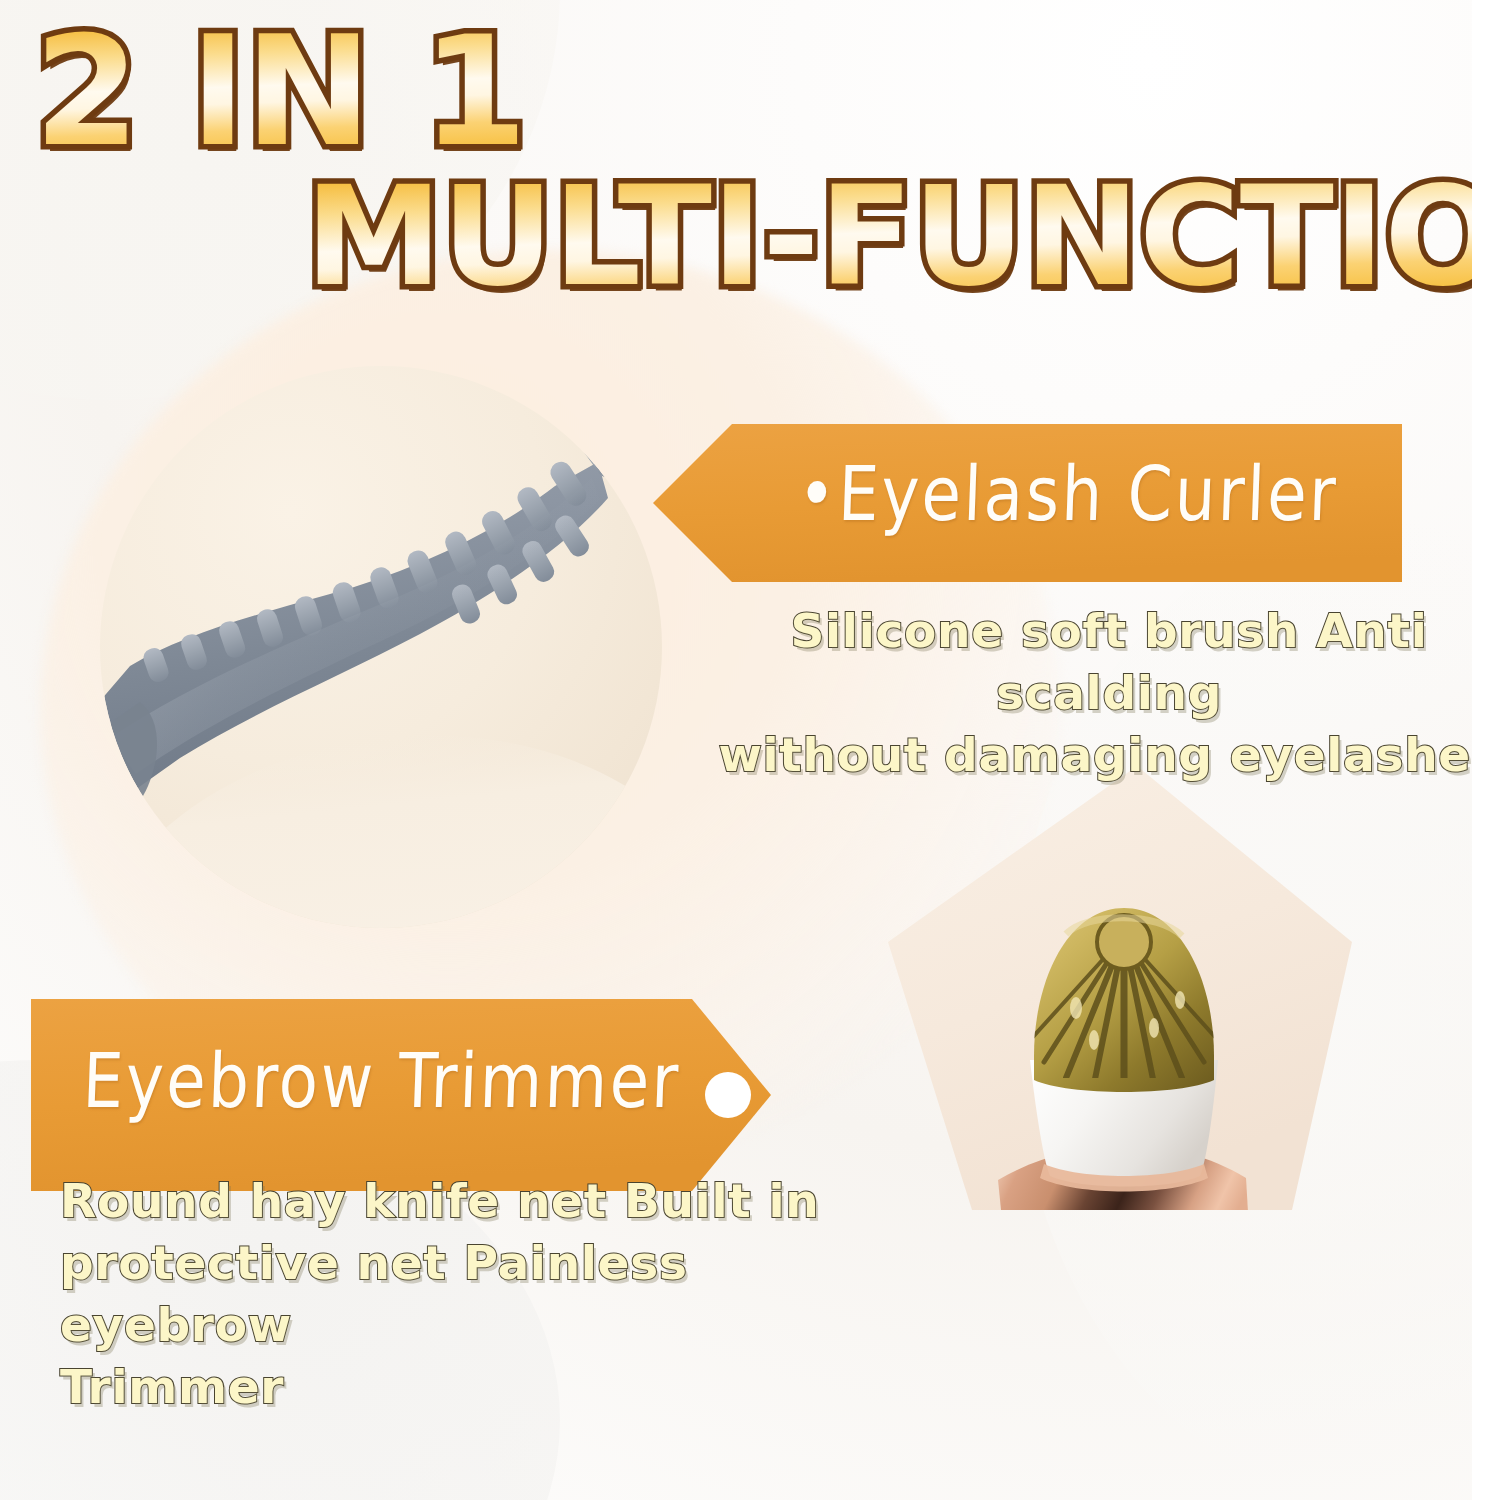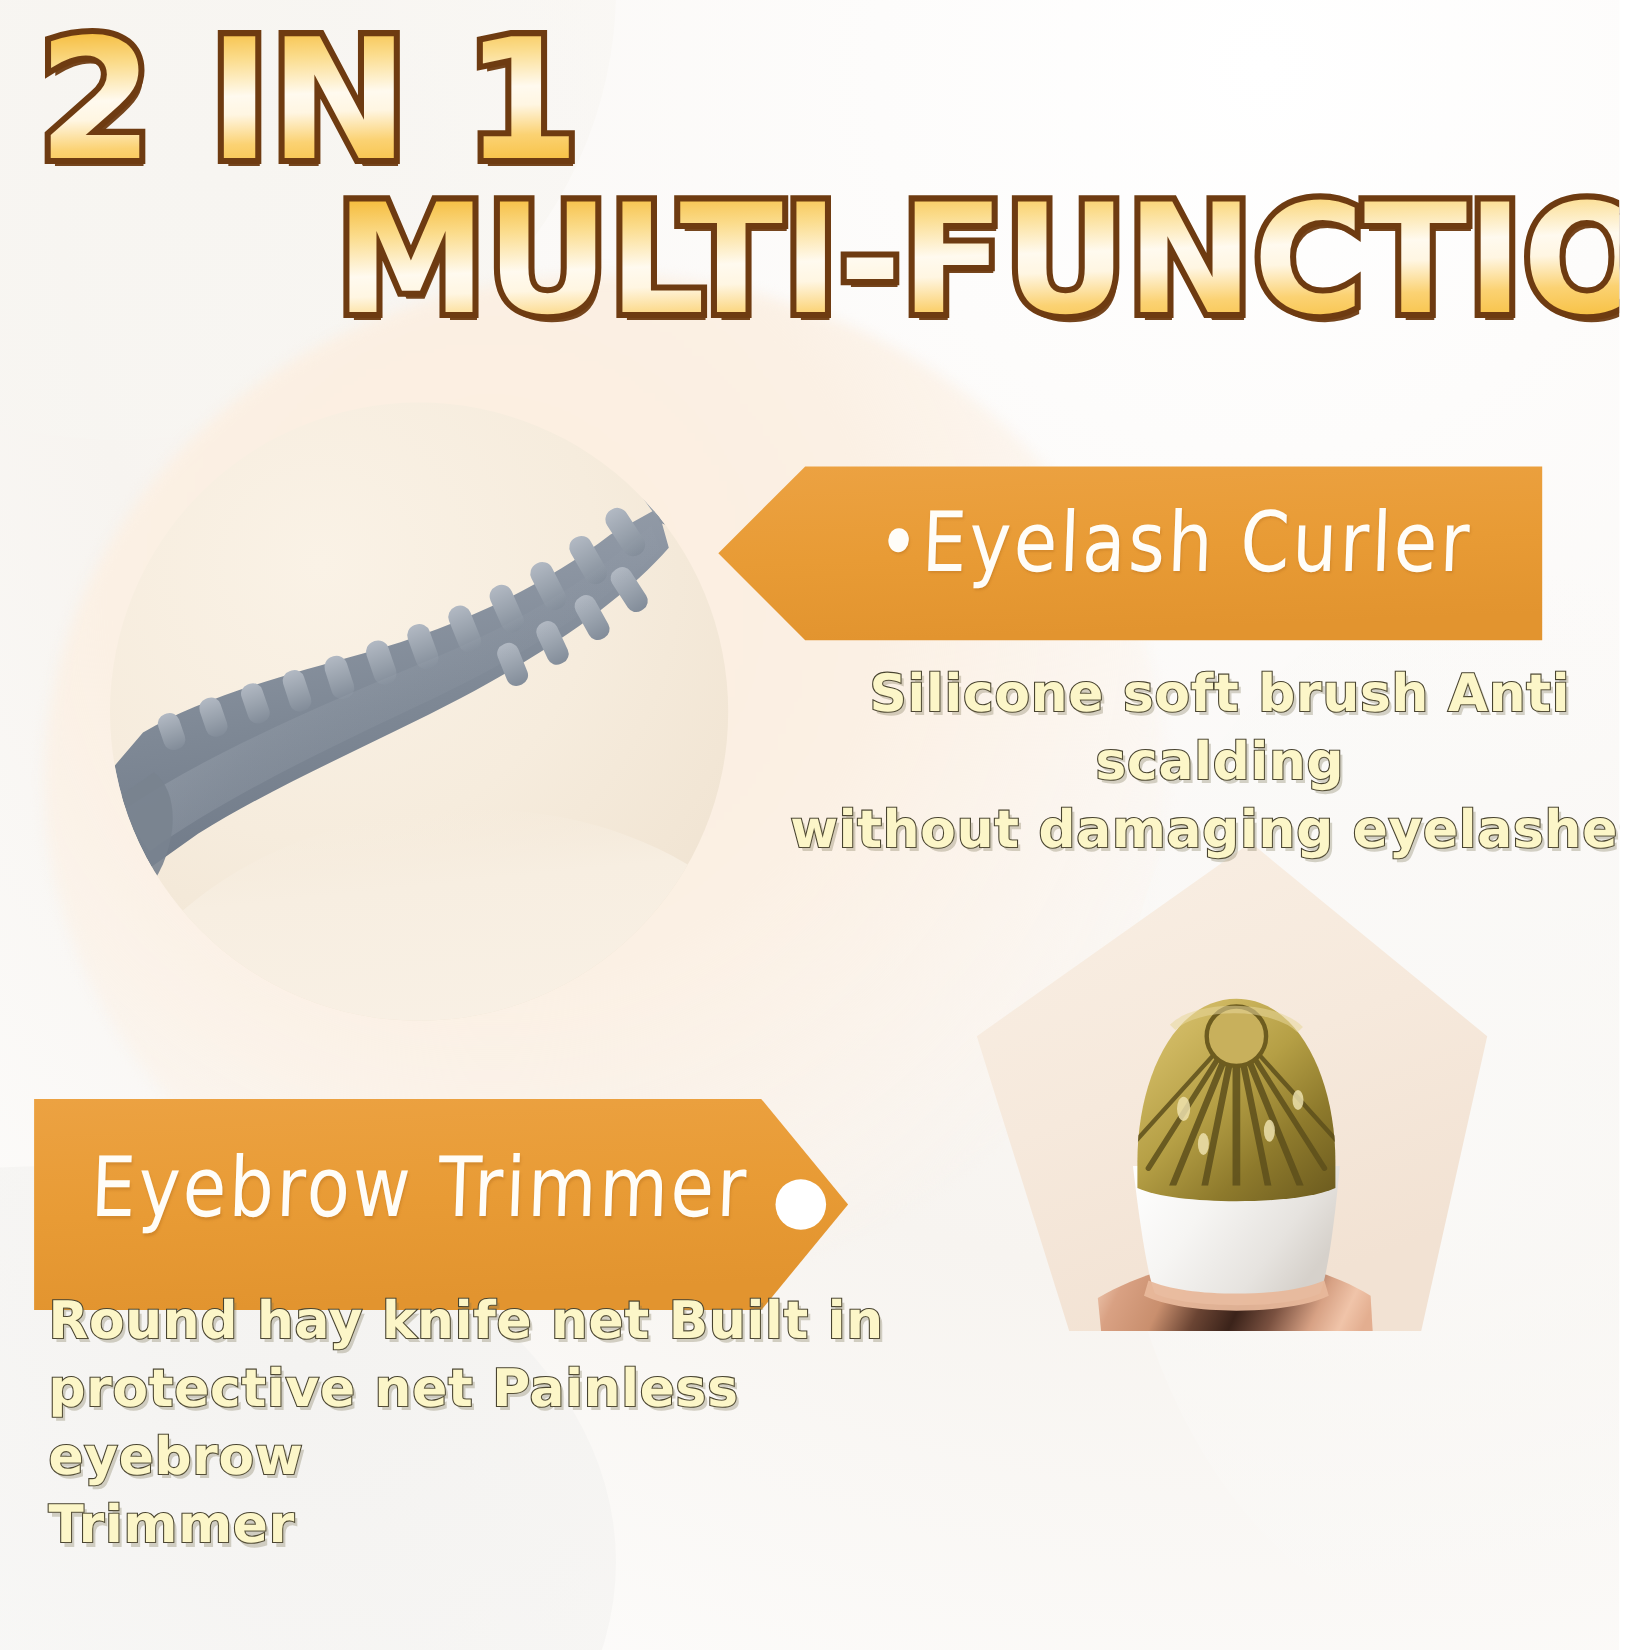--- a/index.html
+++ b/index.html
@@ -145,21 +145,21 @@
     text-shadow:
       3px 4px 0 rgba(120,112,80,0.30),
       0 0 1px rgba(70,66,45,0.5);
     white-space:pre-line;
   }
   #desc-eyelash {
     left:714px; top:600px; width:790px;
     text-align:center;
   }
   #desc-eyebrow {
-    left:44px; top:1170px; width:790px;
+    left:60px; top:1170px; width:790px;
     text-align:left;
   }
 </style>
 </head>
 <body>
 
 <div id="stage">
 
   <div class="bg-blob" id="blob-topleft"></div>
   <div class="bg-blob" id="blob-peach"></div>

